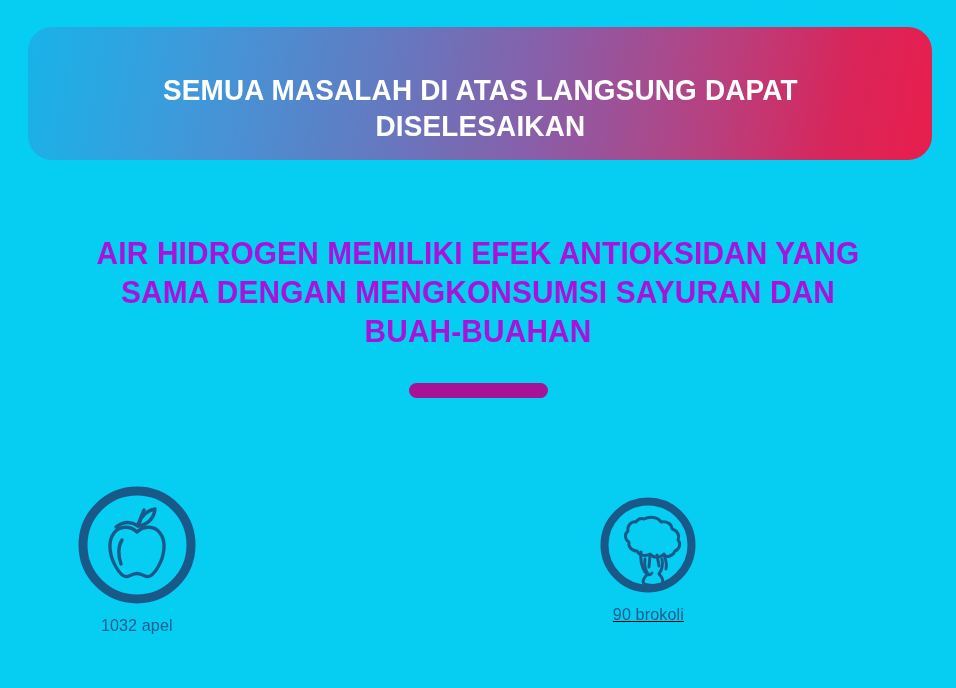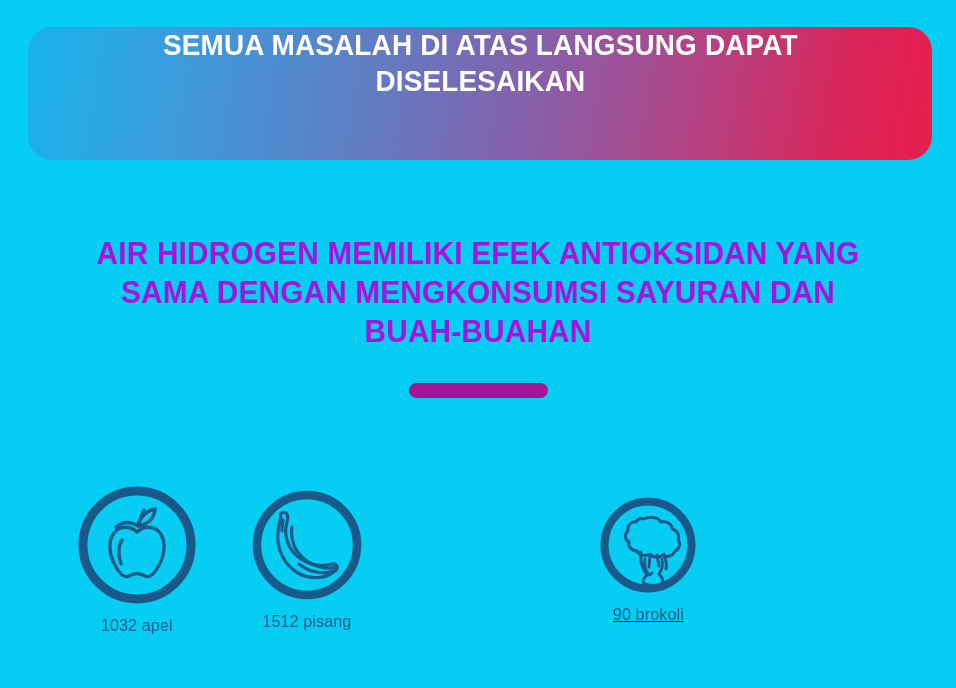--- a/index.html
+++ b/index.html
@@ -24,23 +24,23 @@
     border-radius: 24px;
     background: linear-gradient(100deg,
         #17B3E8 0%,
         #3E9ADB 18%,
         #6479C0 40%,
         #8C5CA6 58%,
         #B93F7E 76%,
         #DA2458 90%,
         #E81E4D 100%);
     display: flex;
-    align-items: flex-start;
+    align-items: flex-end;
     justify-content: center;
-    padding: 0 46px;
+    padding: 16px 46px;
   }
   .banner-title {
     color: #FFFFFF;
     font-size: 30px;
     line-height: 36px;
     font-weight: 700;
     text-align: center;
     letter-spacing: 0.2px;
     transform: scaleX(0.93);
     transform-origin: center;
@@ -139,32 +139,20 @@
         <path d="M40,20 C44,11 50,6 57,5 C56,14 50,20 41,22"></path>
         <path d="M18,23 C26,17 34,18 40,22"></path>
         <path d="M41,21 C42,15 44,10 46,6"></path>
         <path d="M39,28 C33,22 22,21 16,29 C9,38 12,53 18,63 C22,70 27,74 31,72 C34,70.5 36,69.5 39,69.5 C42,69.5 44,70.5 47,72 C51,74 56,70 60,63 C66,53 69,38 62,29 C56,21 45,22 39,28 Z"></path>
         <path d="M24,36 C20,42 20,52 23,60"></path>
       </g>
     </svg>
     <div class="icon-label">1032 apel</div>
   </div>
 
-  <div class="icon-cell" style="left:252px; top:10px; width:110px;">
-    <svg class="icon-circle" width="110" height="110" viewBox="0 0 110 110">
-      <circle class="ring" cx="55" cy="55" r="50" stroke-width="8.5"></circle>
-      <g class="art" stroke-width="3.2" transform="translate(18,20)">
-        <path d="M11,6 C9,4 13,1 16,3 C18,5 18,9 17,12 C14,22 16,34 24,43 C34,54 50,58 62,54 C66,53 69,57 66,60 C57,69 40,70 28,63 C14,55 6,38 8,21 C8.6,15 10,10 11,6 Z"></path>
-        <path d="M22,17 C20,28 24,40 33,48 C43,57 57,60 67,57"></path>
-        <path d="M29,54 C40,63 55,65 66,60"></path>
-        <path d="M13,10 C12,14 12,18 12,21"></path>
-      </g>
-    </svg>
-    <div class="icon-label">1512 pisang</div>
-  </div>
 
 
   <div class="icon-cell" style="left:600px; top:17px; width:96px;text-decoration:underline;">
     <svg class="icon-circle" width="96" height="96" viewBox="0 0 96 96">
       <circle class="ring" cx="48" cy="48" r="43.5" stroke-width="8"></circle>
       <g class="art" stroke-width="3" transform="translate(14,18)">
         <path d="M30,4 C36,1 44,2 47,7 C53,6 58,9 58,14 C63,15 66,20 64,25 C67,28 66,34 61,36 C59,41 53,43 49,40 C45,43 39,43 36,39 C31,42 25,40 23,36 C18,36 14,32 15,27 C11,25 10,19 14,16 C13,11 17,6 22,7 C24,4 27,3 30,4 Z"></path>
         <path d="M27,37 C26,45 28,52 31,57 C33,60 36,61 38,58"></path>
         <path d="M36,40 L35,52"></path>
         <path d="M43,40 L45,51"></path>

